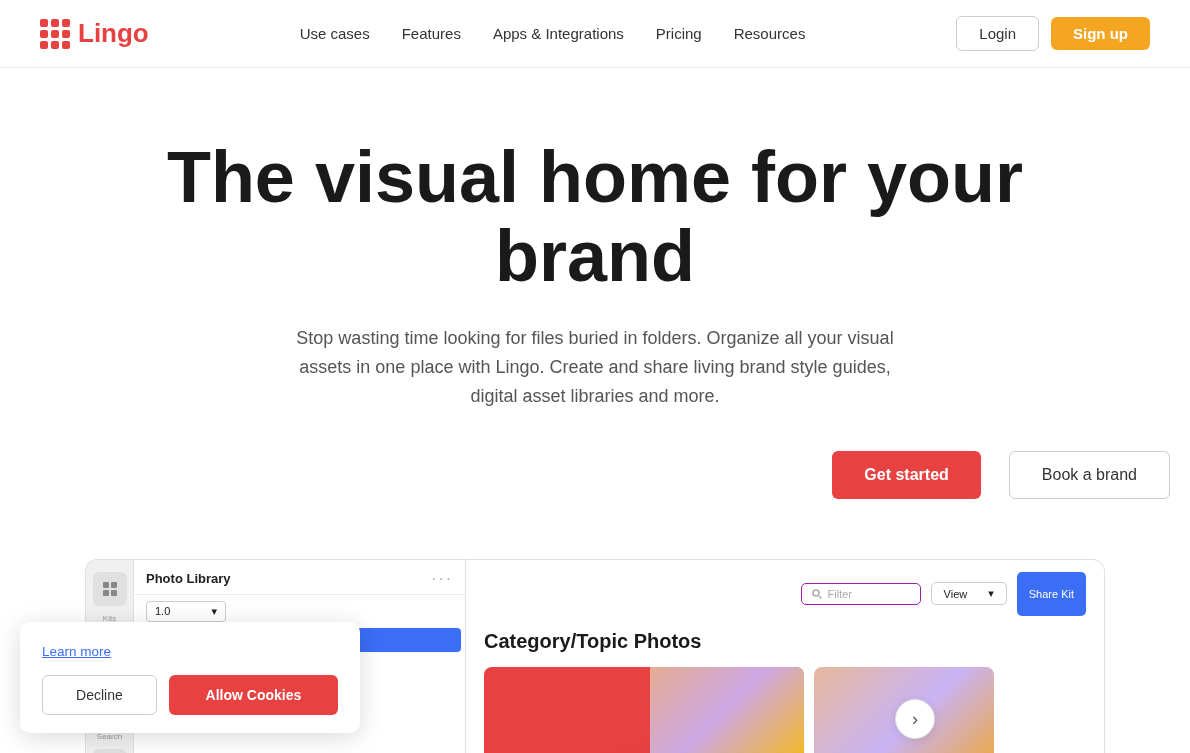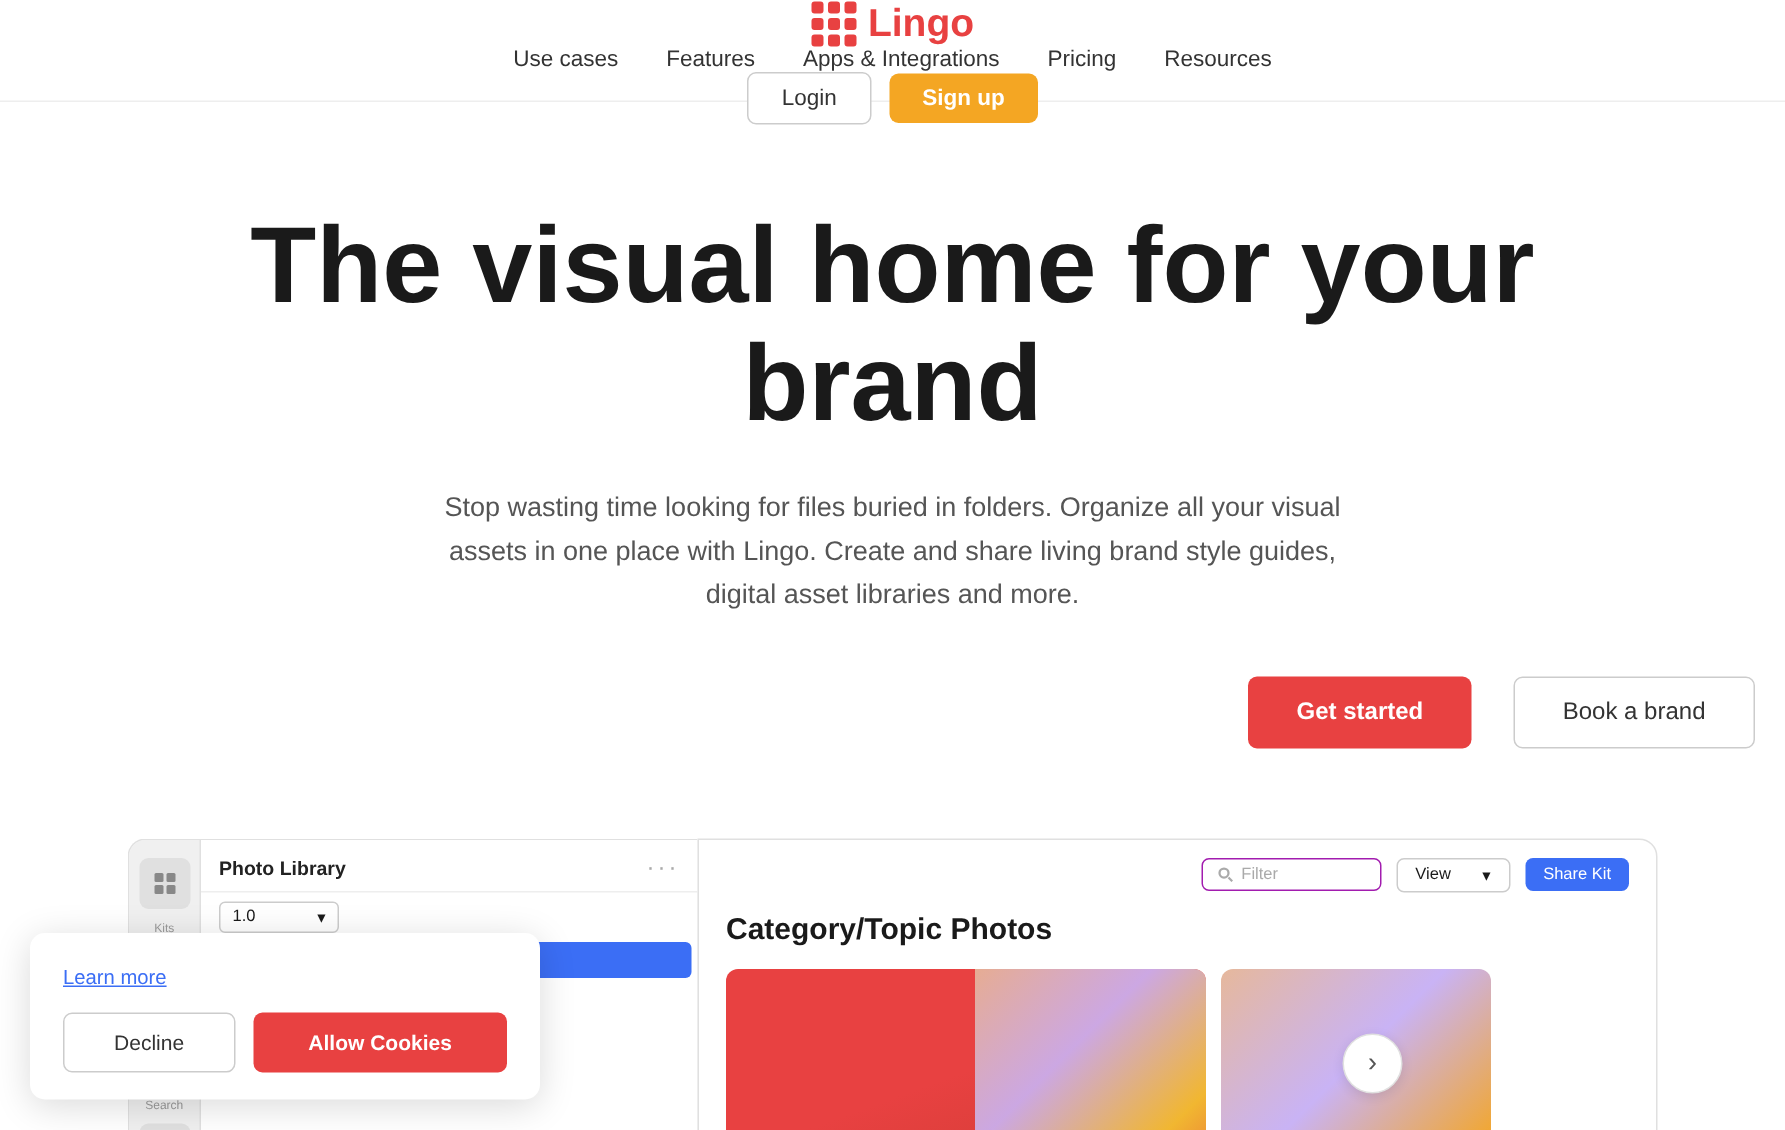--- a/index.html
+++ b/index.html
@@ -2,21 +2,21 @@
 <html><head>
   <meta charset="utf-8">
   <style>
     * { margin: 0; padding: 0; box-sizing: border-box; }
     body { font-family: -apple-system, BlinkMacSystemFont, 'Segoe UI', Helvetica, Arial, sans-serif; background: #fff; color: #1a1a1a; overflow-x: hidden; }
 
     
     .navbar {
       display: flex; align-items: center; justify-content: space-between;
       padding: 0 40px; height: 68px; border-bottom: 1px solid #eee;
-      position: relative; z-index: 100; background: #fff; flex-direction: column;
+      position: relative; z-index: 100; background: #fff;
     }
     .navbar-logo { display: flex; align-items: center; gap: 8px; cursor: pointer; }
     .logo-grid {
       display: grid; grid-template-columns: repeat(3,8px); grid-template-rows: repeat(3,8px); gap: 3px;
     }
     .logo-dot { width: 8px; height: 8px; background: #e84141; border-radius: 2px; }
     .logo-text { font-size: 26px; font-weight: 700; color: #e84141; }
     .navbar-nav { display: flex; align-items: center; gap: 32px; }
     .nav-link { font-size: 15px; color: #333; cursor: pointer; text-decoration: none; }
     .navbar-actions { display: flex; align-items: center; gap: 12px; }
@@ -96,21 +96,21 @@
     }
     .ss-filter-input {
       display: flex; align-items: center; border: 1px solid #a21caf;
       border-radius: 5px; padding: 4px 10px; font-size: 11px; color: #aaa; gap: 6px; width: 120px;
     }
     .ss-view-btn {
       padding: 4px 12px; border: 1px solid #ccc; border-radius: 5px;
       font-size: 11px; background: #fff; display: flex; align-items: center; gap: 21px;
     }
     .ss-share-btn {
-      padding: 5px 12px; border: none; border-radius: 5px;
+      padding: 16px 12px; border: none; border-radius: 5px;
       font-size: 11px; background: #3b6ef5; color: #fff;
     }
     .ss-category-title { font-size: 20px; font-weight: 800; color: #1a1a1a; margin-bottom: 14px; }
     .ss-photo-grid { display: flex; gap: 10px; }
     .ss-photo-main {
       width: 320px; height: 200px; background: linear-gradient(135deg, #e84141, #c0392b);
       border-radius: 8px; overflow: hidden; position: relative;
       display: flex; align-items: flex-end; padding: 14px;
     }
     .ss-photo-side {

